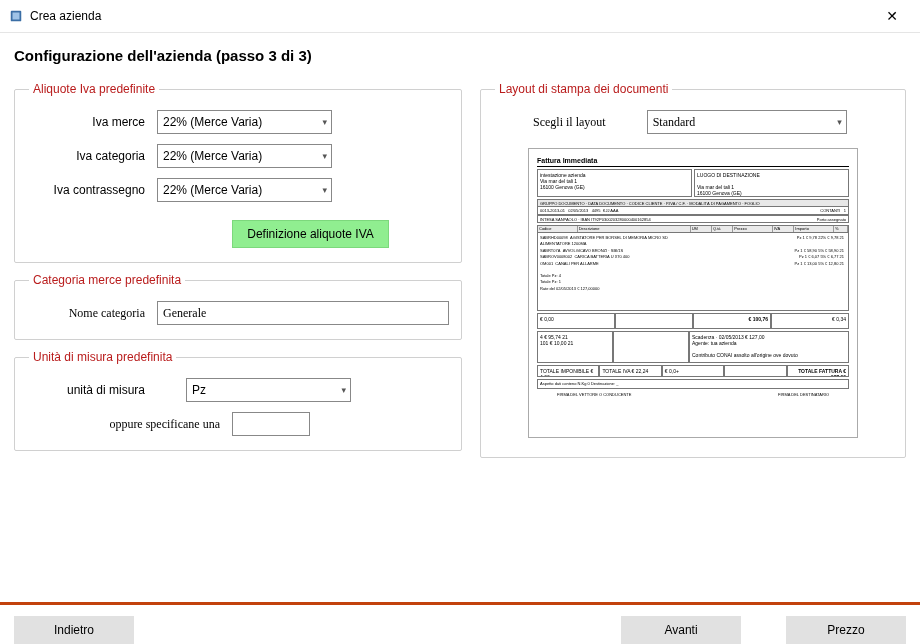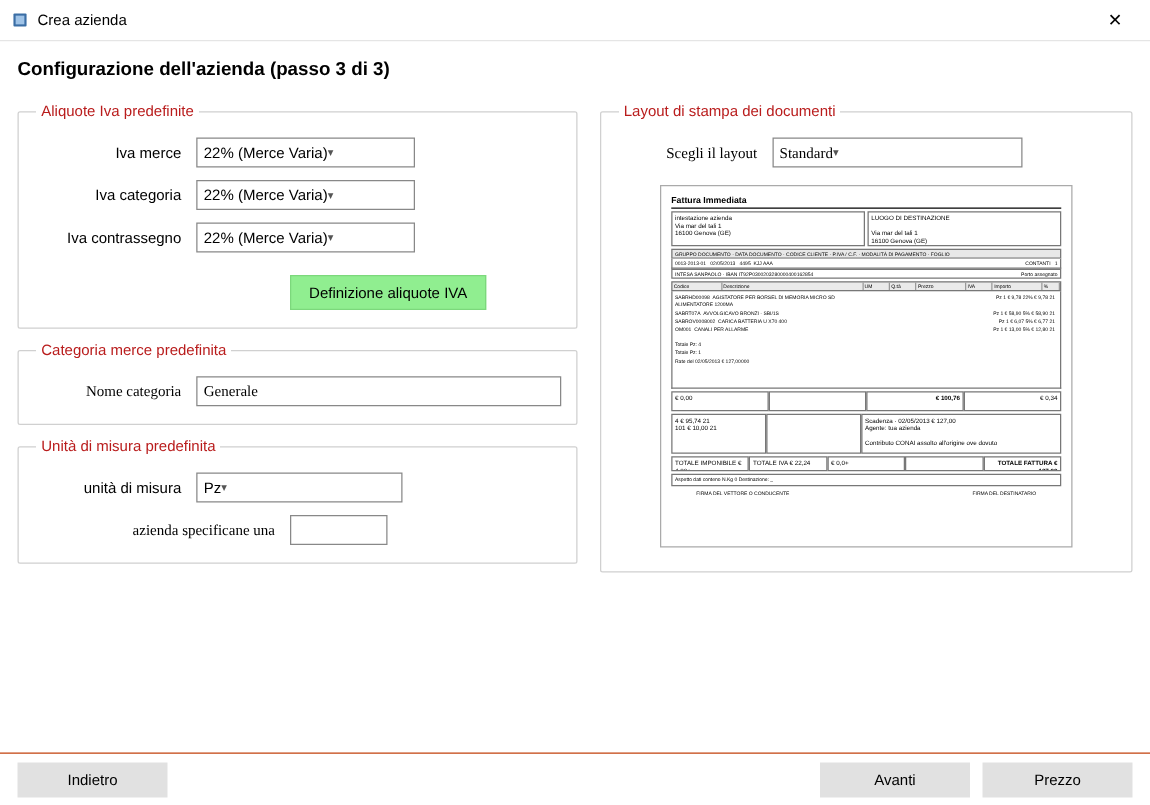--- a/index.html
+++ b/index.html
@@ -110,25 +110,27 @@
     input[type="text"] {
       width: 292px;
     }
     .narrow-input {
       width: 78px !important;
     }
     .select-box {
       width: 175px;
       display: flex;
       align-items: center;
+      justify-content: space-between;
       cursor: pointer;
       padding-right: 4px;
     }
     .select-wide {
       width: 200px;
+      margin-left: 29px;
     }
     .select-box .chev {
       font-size: 9px;
       color: #555;
     }
     .green-btn {
       background: #90ee90;
       border: 1px solid #7cd87c;
       padding: 6px 14px;
       font-family: inherit;
@@ -268,23 +270,24 @@
       font-size: 4px;
       padding: 1px 2px;
     }
     .footer {
       position: absolute;
       bottom: 0;
       left: 0;
       right: 0;
       height: 42px;
       display: flex;
-      align-items: center;
+      align-items: flex-end;
       padding: 0 14px;
-      border-top: 1px solid #c2410c;
+      border-top: 3px solid #c2410c;
+      gap: 35px;
     }
     .footer-spacer {
       flex: 1;
     }
     .footer-btn {
       width: 120px;
       height: 28px;
       background: #e1e1e1;
       border: none;
       font-family: inherit;
@@ -356,21 +359,21 @@
     <fieldset>
       <legend>Unità di misura predefinita</legend>
       <div class="form-row">
         <div class="form-label">unità di misura</div>
         <div class="select-box select-wide" style="width:165px">
           <span>Pz</span>
           <span class="chev">▾</span>
         </div>
       </div>
       <div class="form-row">
-        <div class="form-label-wide">azienda specificane una</div>
+        <div class="form-label-wide">oppure specificane una</div>
         <input type="text" class="narrow-input" value="" style="">
       </div>
     </fieldset>
 
   </div>
 
   <div class="column">
     <fieldset style="min-height:376px;">
       <legend>Layout di stampa dei documenti</legend>
       <div class="layout-row">

